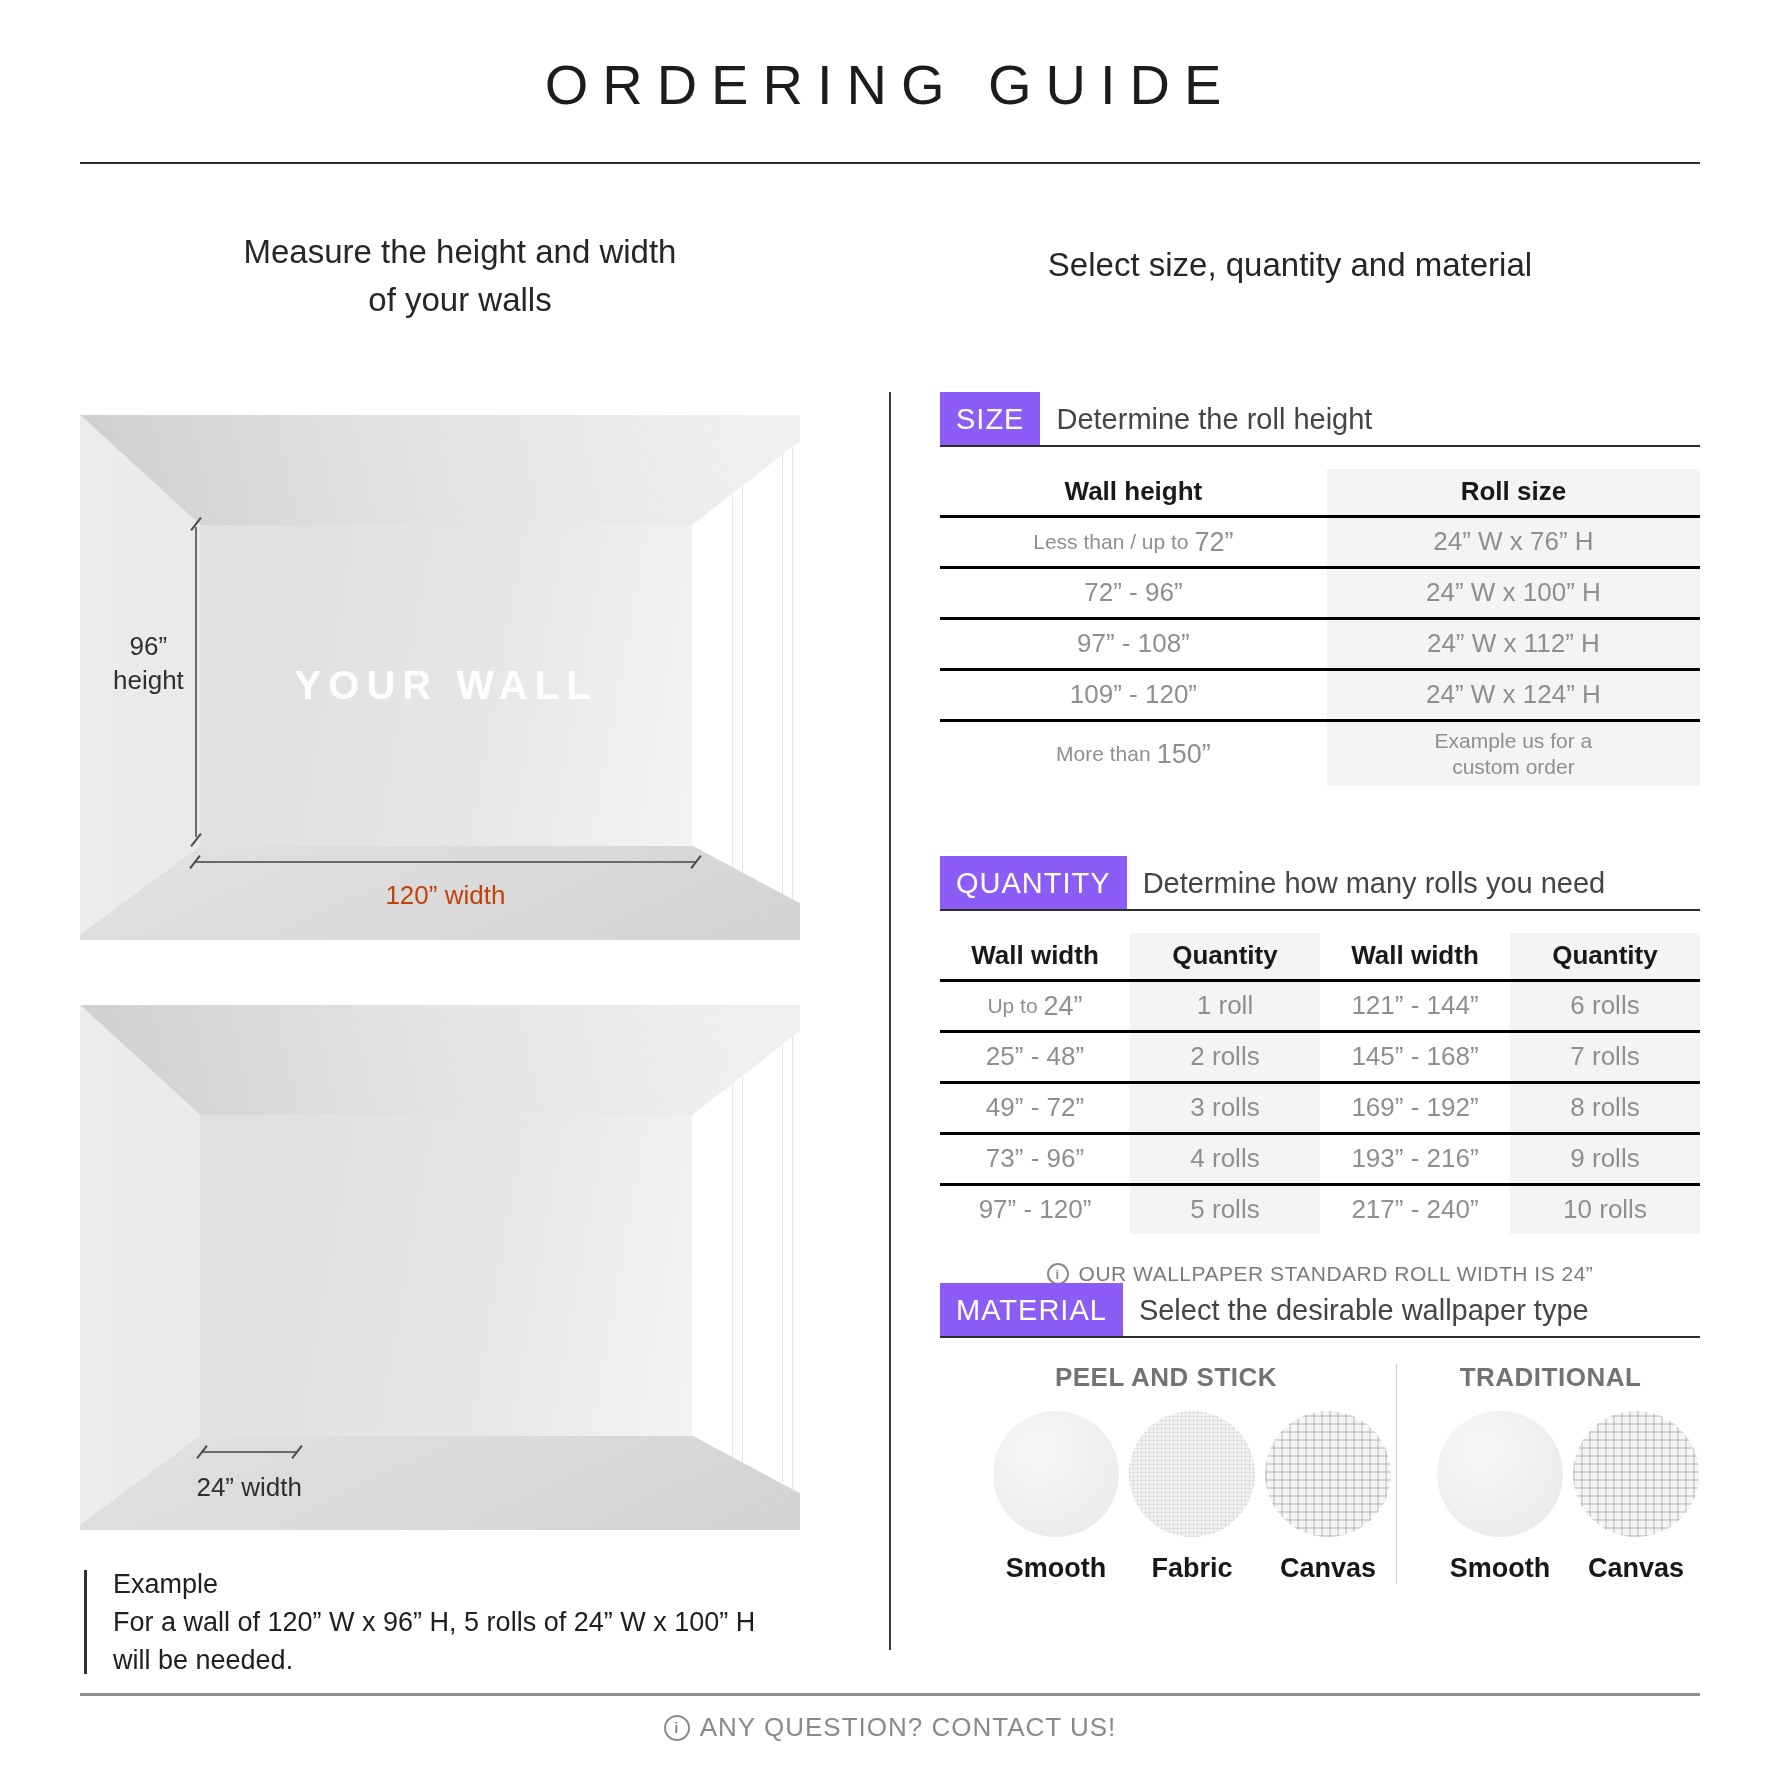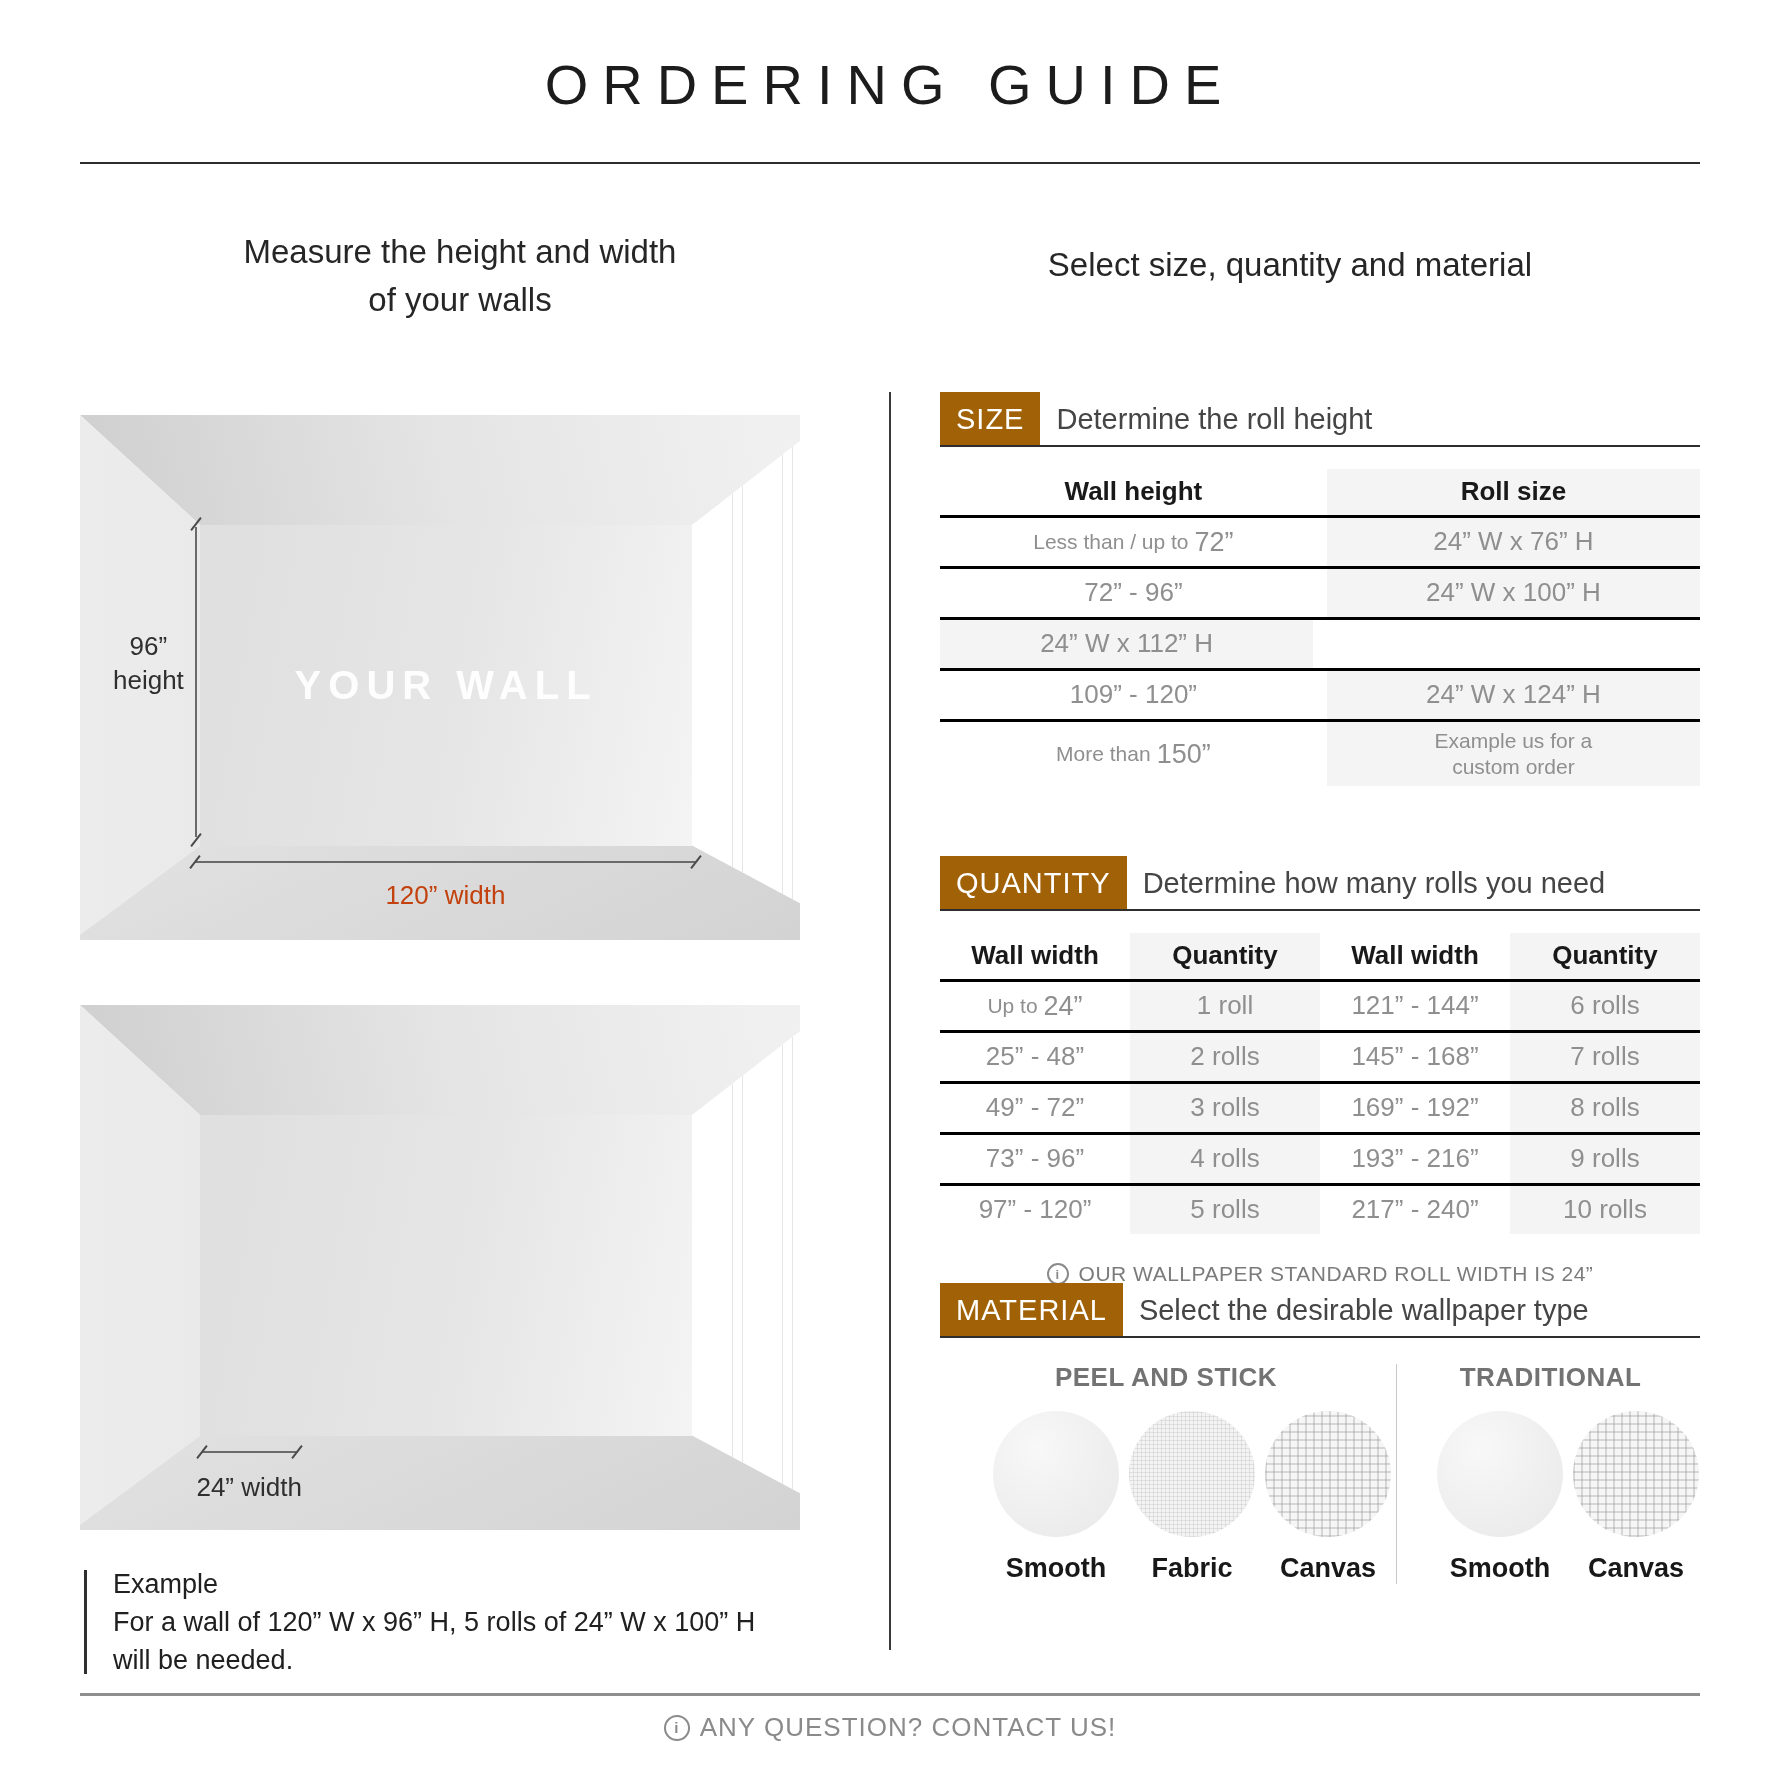--- a/index.html
+++ b/index.html
@@ -66,21 +66,21 @@
   
   .example{position:absolute;left:84px;top:1566px;display:flex;}
   .ex-bar{width:3px;height:104px;background:#2f2f2f;margin-right:26px;margin-top:4px;}
   .ex-text{font-size:27px;line-height:1.4;color:#202020;}
 
   
   .col-divider{position:absolute;left:889px;top:392px;width:2px;height:1258px;background:#3a3a3a;}
   .section{position:absolute;left:940px;width:760px;}
   .size-section{top:392px;} .quantity-section{top:856px;} .material-section{top:1283px;}
   .sec-head{display:flex;align-items:flex-end;border-bottom:2px solid #2e2e2e;}
-  .badge{background:#a16207;color:#ffffff;font-size:29px;letter-spacing:1px;
+  .badge{background:#8b5cf6;color:#ffffff;font-size:29px;letter-spacing:1px;
          padding:11px 16px 9px;white-space:nowrap;}
   .sec-title{font-size:29px;color:#454545;margin-left:16px;padding-bottom:9px;white-space:nowrap;}
 
   
   .tbl{margin-top:22px;width:100%;}
   .row{display:flex;align-items:center;}
   .row + .row{border-top:3px solid #000000;}
   .c{display:flex;align-items:center;justify-content:center;height:100%;
      font-size:26px;color:#8f8f8f;text-align:center;line-height:1.2;}
   .head .c{font-size:26px;font-weight:700;color:#191919;}
@@ -207,20 +207,21 @@
           <span class="prefix">Less than / up to</span>
           <span class="big">72”</span>
         </div>
         <div class="c s-c2 alt">24” W x 76” H</div>
       </div>
       <div class="row s-row">
         <div class="c s-c1">72” - 96”</div>
         <div class="c s-c2 alt">24” W x 100” H</div>
       </div>
       <div class="row s-row">
+        <div class="c s-c1">97” - 108”</div>
         <div class="c s-c2 alt">24” W x 112” H</div>
       </div>
       <div class="row s-row">
         <div class="c s-c1">109” - 120”</div>
         <div class="c s-c2 alt">24” W x 124” H</div>
       </div>
       <div class="row s-row tall">
         <div class="c s-c1">
           <span class="prefix">More than</span>
           <span class="big">150”</span>

